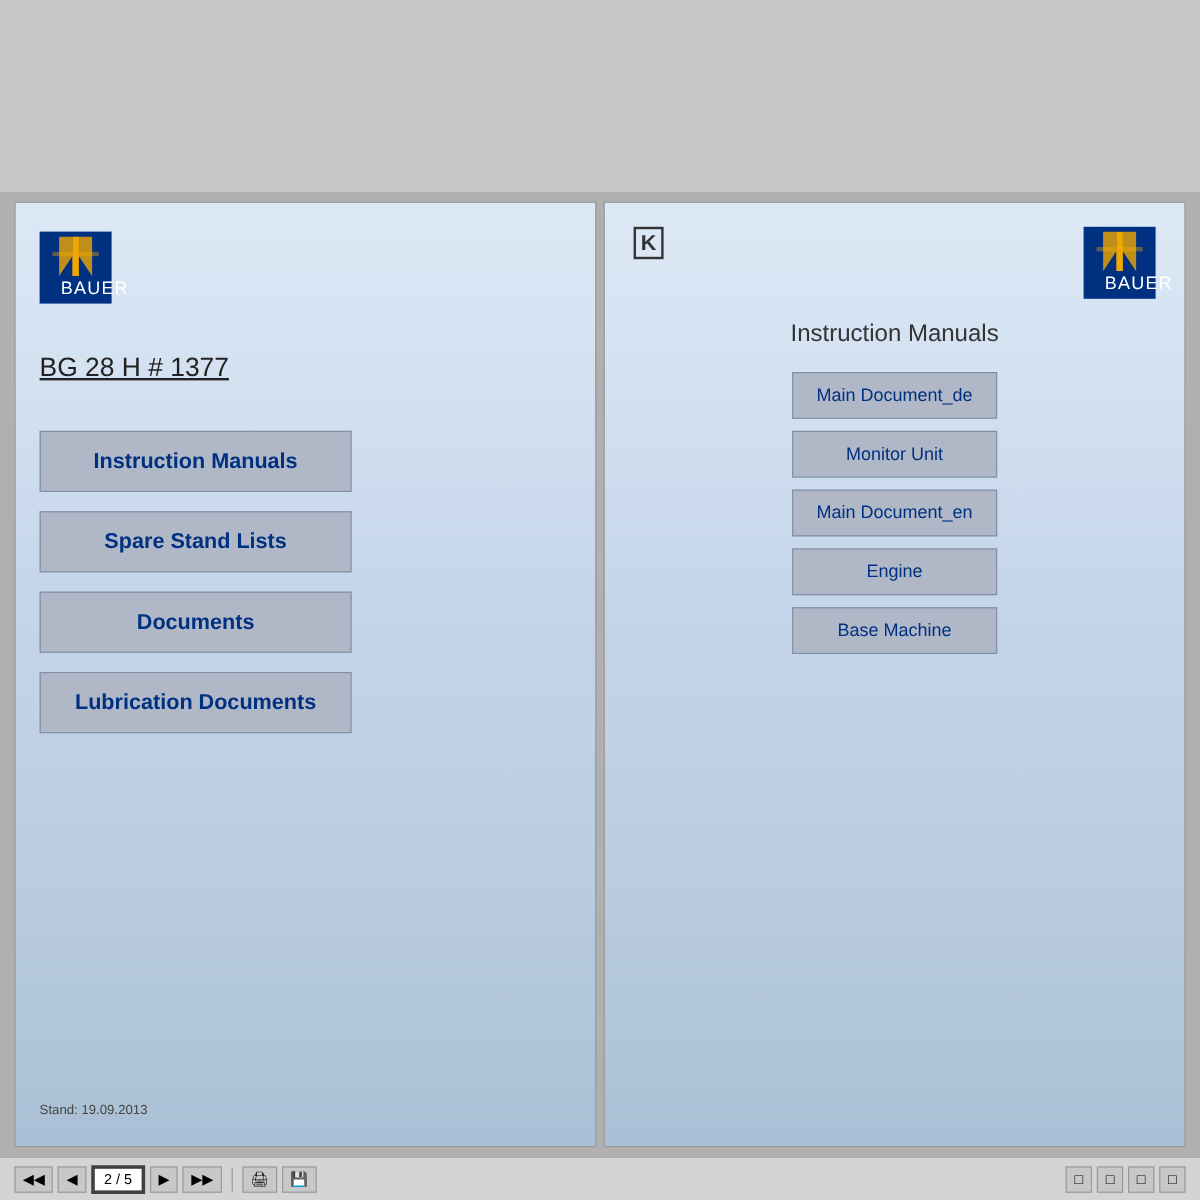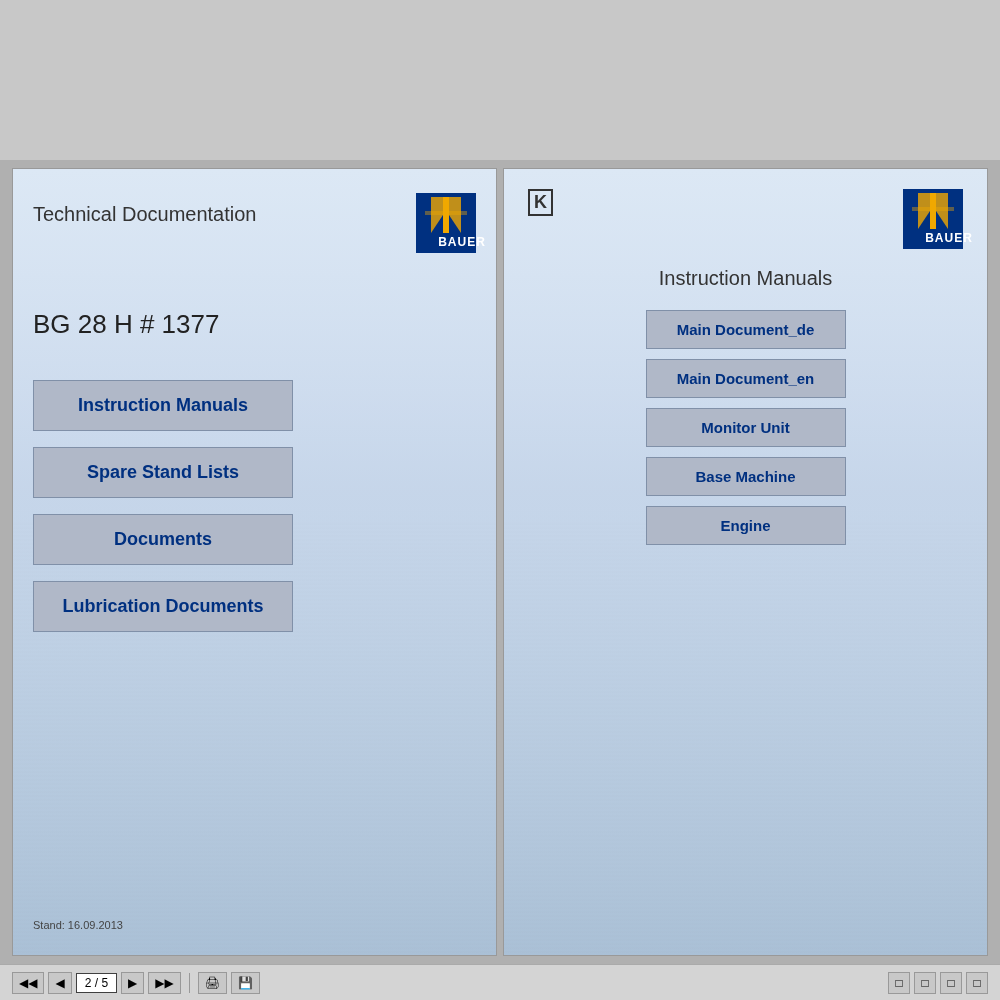--- a/index.html
+++ b/index.html
@@ -91,32 +91,33 @@
       padding: 4px;
     }
 
     .bauer-logo svg {
       width: 42px;
       height: 36px;
     }
 
     .bauer-text {
       color: white;
-      font-size: 12px;
-      font-weight: bold;
+      font-size: 15px;
+      font-weight: normal;
       letter-spacing: 1px;
       margin-top: 2px;
       margin-left: 32px;
     }
 
     .machine-id {
-      font-size: 26px;
+      font-size: 22px;
       color: #222;
-      margin: 36px 0 30px 0;
+      margin: 20px 0 30px 0;
       font-weight: normal;
+      text-decoration: underline;
     }
 
     .nav-buttons {
       display: flex;
       flex-direction: column;
       gap: 16px;
       margin-top: 10px;
     }
 
     .nav-btn {
@@ -198,23 +199,23 @@
       align-items: center;
     }
 
     .doc-btn {
       background: #b0b8c8;
       border: 1px solid #8090a8;
       padding: 10px 16px;
       text-align: center;
       cursor: pointer;
       font-size: 15px;
-      font-weight: bold;
+      font-weight: normal;
       color: #003080;
-      width: 200px;
+      width: 171px;
     }
 
     
     .bottom-toolbar {
       height: 36px;
       background: #d4d4d4;
       border-top: 1px solid #aaa;
       display: flex;
       align-items: center;
       padding: 0 12px;
@@ -226,21 +227,21 @@
       border: 1px solid #999;
       padding: 3px 6px;
       cursor: pointer;
       font-size: 12px;
       min-width: 22px;
       text-align: center;
     }
 
     .page-indicator {
       background: white;
-      border: 1px solid #404040;
+      border: 3px solid #404040;
       padding: 2px 8px;
       font-size: 12px;
       min-width: 40px;
       text-align: center;
     }
 
     .toolbar-separator {
       width: 1px;
       height: 20px;
       background: #999;
@@ -282,21 +283,20 @@
 
   <div class="content-area">
     <div class="page-wrapper">
 
       <div class="left-page">
         <div class="city-bg"></div>
         <div class="page-bg"></div>
         <div class="left-page-content">
 
           <div class="left-header">
-            <div class="page-title">Technical Documentation</div>
 
             <div class="bauer-logo">
               <svg viewBox="0 0 42 36">
                 <rect x="18" y="0" width="6" height="36" fill="#f0a800"></rect>
                 <polygon points="6,0 18,0 18,18 6,36" fill="#f0a800" opacity="0.8"></polygon>
                 <polygon points="24,0 36,0 36,36 24,18" fill="#f0a800" opacity="0.8"></polygon>
                 <rect x="0" y="14" width="42" height="4" fill="#f0a800" opacity="0.4"></rect>
               </svg>
               <div class="bauer-text">BAUER</div>
             </div>
@@ -308,21 +308,21 @@
 
             <div class="nav-btn">Instruction Manuals</div>
 
             <div class="nav-btn">Spare Stand Lists</div>
 
             <div class="nav-btn">Documents</div>
 
             <div class="nav-btn">Lubrication Documents</div>
           </div>
 
-          <div class="page-footer">Stand: 16.09.2013</div>
+          <div class="page-footer">Stand: 19.09.2013</div>
 
         </div>
       </div>
 
       <div class="right-page">
         <div class="city-bg"></div>
         <div class="page-bg"></div>
         <div class="right-page-content">
 
           <div class="right-header">
@@ -338,24 +338,24 @@
                 <rect x="0" y="14" width="42" height="4" fill="#f0a800" opacity="0.4"></rect>
               </svg>
               <div class="bauer-text">BAUER</div>
             </div>
           </div>
 
           <div class="section-title">Instruction Manuals</div>
 
           <div class="doc-buttons">
             <div class="doc-btn">Main Document_de</div>
+            <div class="doc-btn">Monitor Unit</div>
             <div class="doc-btn">Main Document_en</div>
-            <div class="doc-btn">Monitor Unit</div>
+            <div class="doc-btn">Engine</div>
             <div class="doc-btn">Base Machine</div>
-            <div class="doc-btn">Engine</div>
           </div>
 
         </div>
       </div>
 
     </div>
   </div>
 
   <div class="bottom-toolbar">
     <div class="toolbar-btn">◀◀</div>

